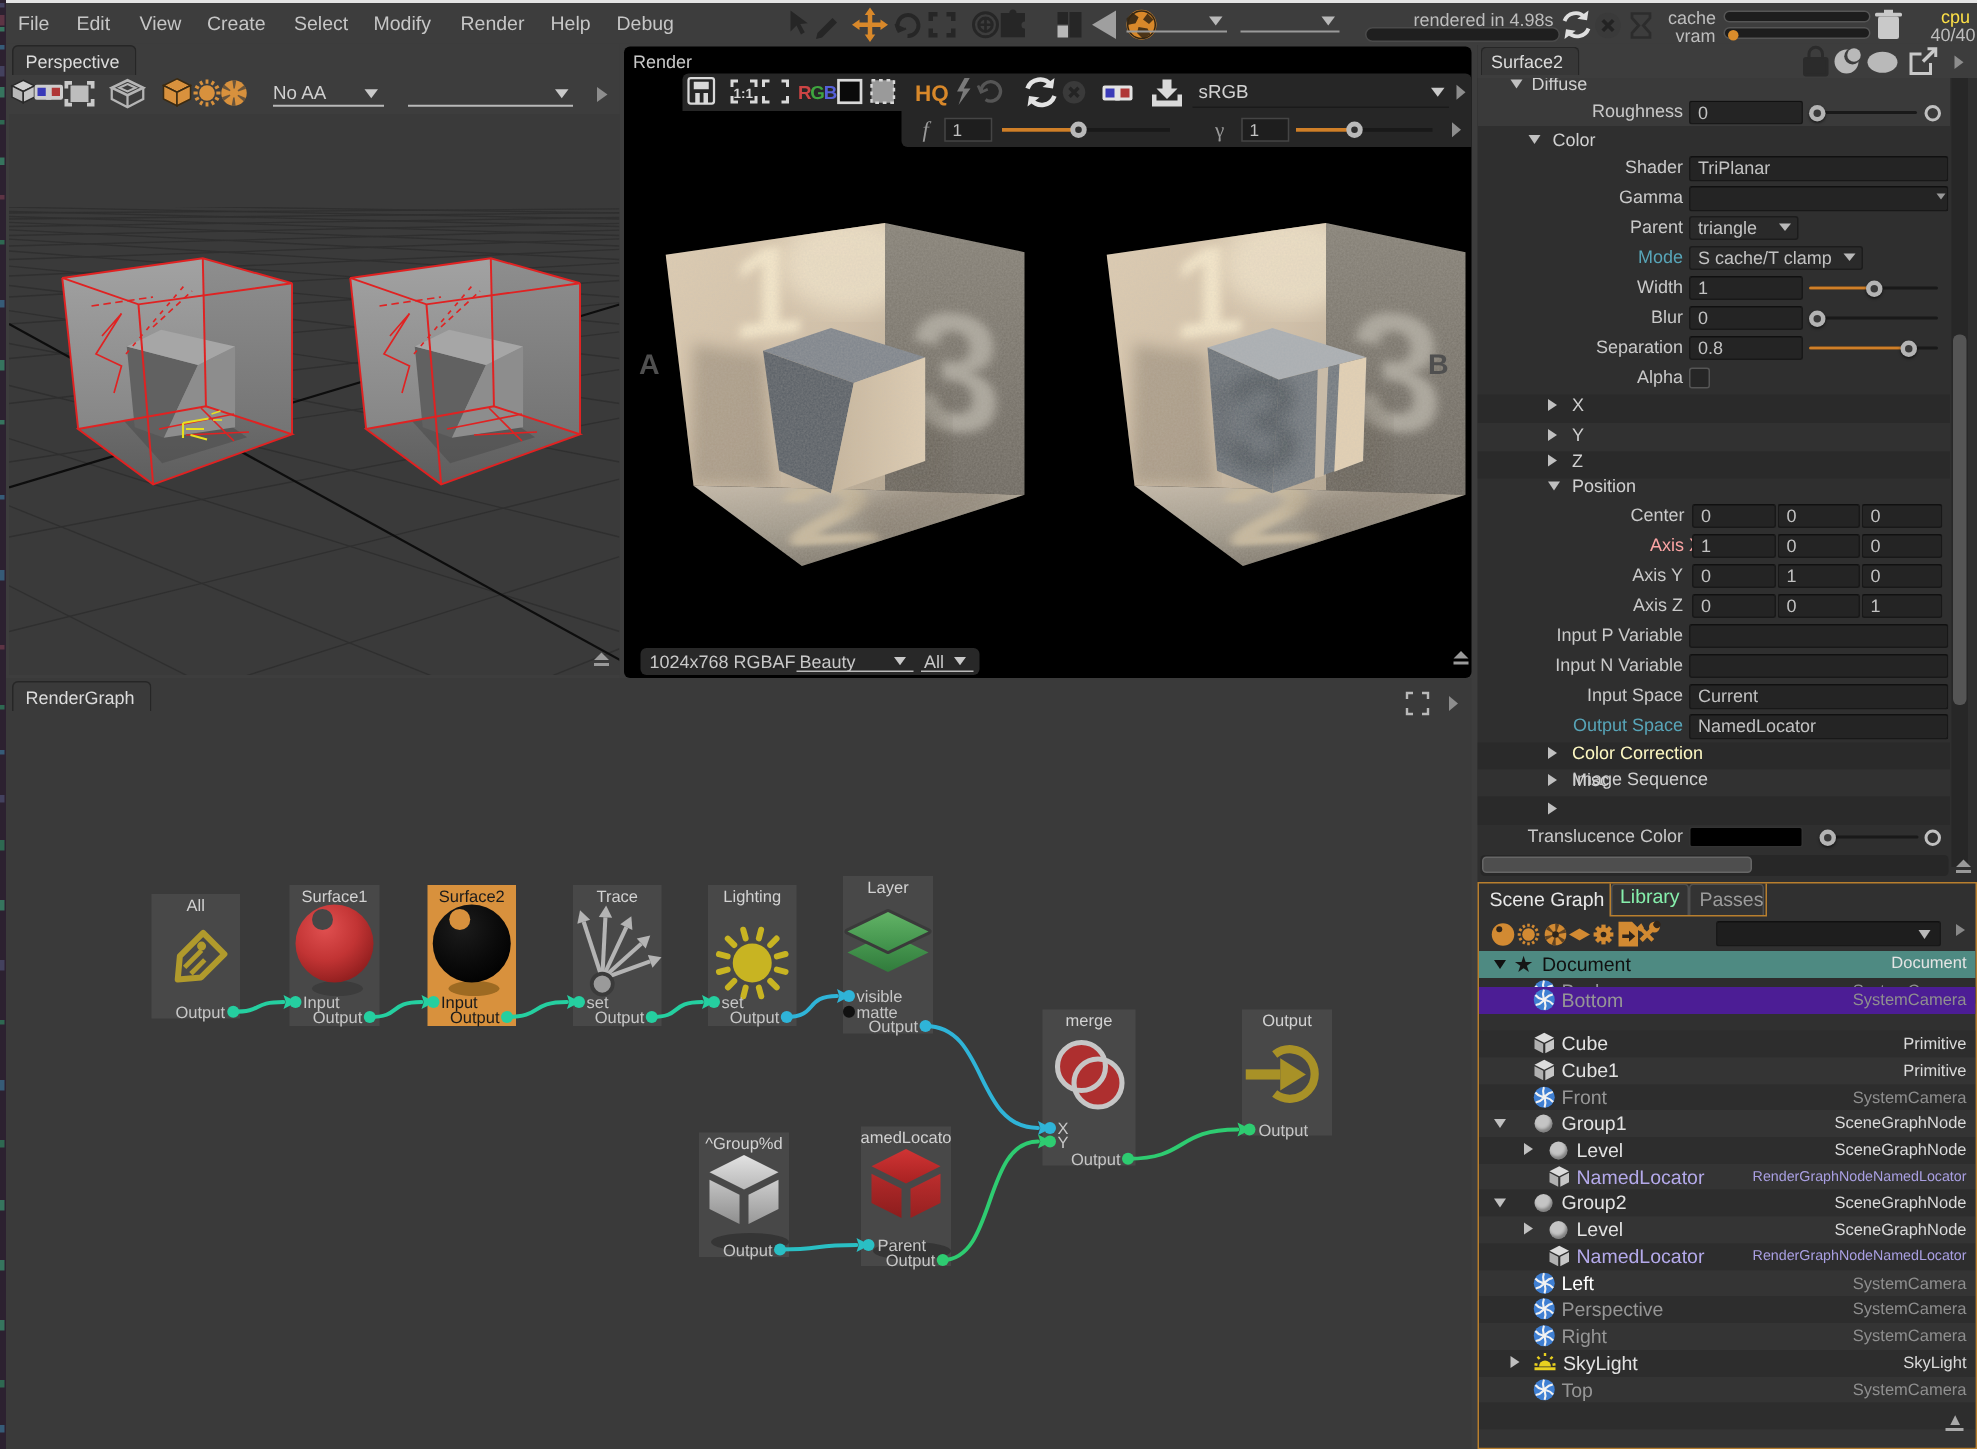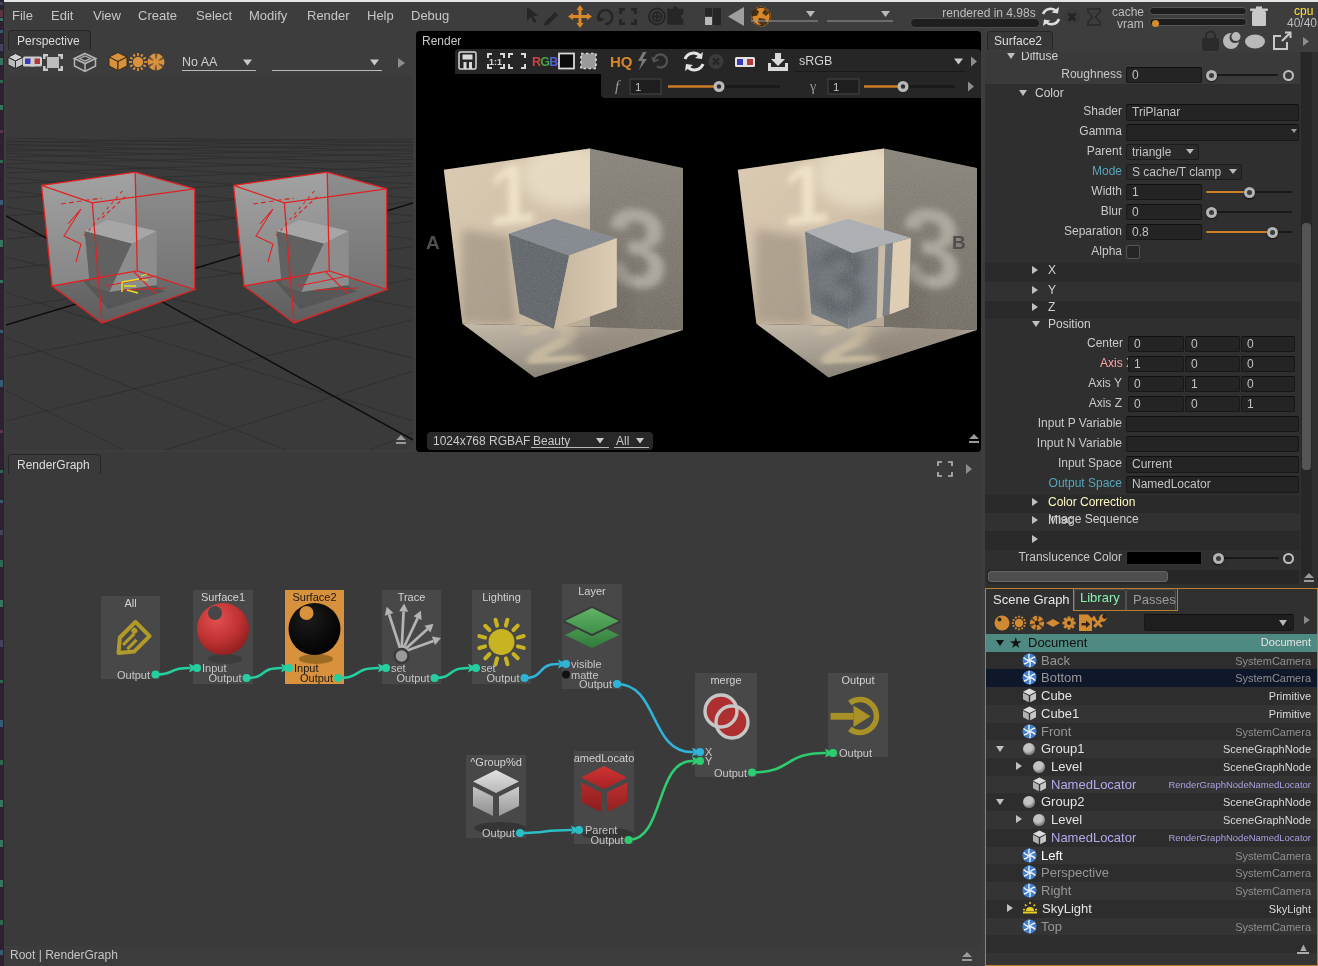--- a/index.html
+++ b/index.html
@@ -708,26 +708,20 @@
           <text x="835" y="305" font-size="11" fill="#c6c6c6" text-anchor="start" font-family="Liberation Sans,sans-serif">Output</text>
           <circle cx="829" cy="301" r="4" fill="#2ecc71"></circle>
           <text x="511" y="385" font-size="11" fill="#c6c6c6" text-anchor="end" font-family="Liberation Sans,sans-serif">Output</text>
           <circle cx="516" cy="381" r="4" fill="#2abfc4"></circle>
           <text x="581" y="382" font-size="11" fill="#c6c6c6" text-anchor="start" font-family="Liberation Sans,sans-serif">Parent</text>
           <circle cx="575" cy="378" r="4" fill="#2abfc4"></circle>
           <text x="619.5" y="392" font-size="11" fill="#c6c6c6" text-anchor="end" font-family="Liberation Sans,sans-serif">Output</text>
           <circle cx="624.5" cy="388" r="4" fill="#2ecc71"></circle>
         </svg>
       </div>
-  <div class="a" style="left:0;top:494px;width:977px;height:20px;background:#3c3c3c">
-     <span class="a" style="left:6px;top:2px;color:#c4c4c4;font-size:12px">Root | RenderGraph</span>
-        <svg class="a" style="left:955px;top:3px" width="16" height="14" viewBox="0 0 16 14">
-          <path d="M3,8 l5,-5 l5,5 Z M3,10 h10 v2 h-10 Z" fill="#9a9a9a"></path>
-        </svg>
-  </div>
 </div>
 
 <div class="a" id="props" style="left:985px;top:30px;width:333px;height:558px;background:#2f2f2f">
   <div class="a" id="prophdr" style="left:0;top:0;width:333px;height:22px;background:#3d3d3d">
     <div class="tab" style="left:2px;top:1px;padding:2px 10px 2px 6px">Surface2</div>
         <svg width="333" height="22" viewBox="0 0 333 22" style="position:absolute;left:0;top:0">
           <g stroke="#2b2b2b" stroke-width="2" fill="none">
             <rect x="218" y="9" width="15" height="11" rx="1" fill="#2b2b2b"></rect>
             <path d="M221,9 v-3 a4.5,4.5 0 0 1 9,0 v3"></path>
           </g>
@@ -927,21 +921,21 @@
             <path d="M7.1,6.2 Q6.2,3.5 7.3,0.8" stroke="#f2f2f2" stroke-width="1.4" fill="none" transform="rotate(60 7.5 7.5)"></path>
             <path d="M7.1,6.2 Q6.2,3.5 7.3,0.8" stroke="#f2f2f2" stroke-width="1.4" fill="none" transform="rotate(120 7.5 7.5)"></path>
             <path d="M7.1,6.2 Q6.2,3.5 7.3,0.8" stroke="#f2f2f2" stroke-width="1.4" fill="none" transform="rotate(180 7.5 7.5)"></path>
             <path d="M7.1,6.2 Q6.2,3.5 7.3,0.8" stroke="#f2f2f2" stroke-width="1.4" fill="none" transform="rotate(240 7.5 7.5)"></path>
             <path d="M7.1,6.2 Q6.2,3.5 7.3,0.8" stroke="#f2f2f2" stroke-width="1.4" fill="none" transform="rotate(300 7.5 7.5)"></path>
             <circle cx="7.5" cy="7.5" r="1.6" fill="#f2f2f2"></circle>
           </svg>
           <span class="a" style="left:55px;top:1px;color:#969696;font-size:13px">Back</span>
           <span class="sgr" style="color:#8f8f8f;font-size:11px">SystemCamera</span>
         </div>
-        <div class="a" style="left:0;top:80px;width:331px;height:18px;background:#0f172a">
+        <div class="a" style="left:0;top:69px;width:331px;height:18px;background:#4c1d95">
           <svg class="a" style="left:36px;top:1px" width="15" height="15" viewBox="0 0 15 15">
             <circle cx="7.5" cy="7.5" r="7" fill="#3f7fd2"></circle>
             <path d="M7.1,6.2 Q6.2,3.5 7.3,0.8" stroke="#f2f2f2" stroke-width="1.4" fill="none" transform="rotate(0 7.5 7.5)"></path>
             <path d="M7.1,6.2 Q6.2,3.5 7.3,0.8" stroke="#f2f2f2" stroke-width="1.4" fill="none" transform="rotate(60 7.5 7.5)"></path>
             <path d="M7.1,6.2 Q6.2,3.5 7.3,0.8" stroke="#f2f2f2" stroke-width="1.4" fill="none" transform="rotate(120 7.5 7.5)"></path>
             <path d="M7.1,6.2 Q6.2,3.5 7.3,0.8" stroke="#f2f2f2" stroke-width="1.4" fill="none" transform="rotate(180 7.5 7.5)"></path>
             <path d="M7.1,6.2 Q6.2,3.5 7.3,0.8" stroke="#f2f2f2" stroke-width="1.4" fill="none" transform="rotate(240 7.5 7.5)"></path>
             <path d="M7.1,6.2 Q6.2,3.5 7.3,0.8" stroke="#f2f2f2" stroke-width="1.4" fill="none" transform="rotate(300 7.5 7.5)"></path>
             <circle cx="7.5" cy="7.5" r="1.6" fill="#f2f2f2"></circle>
           </svg>

